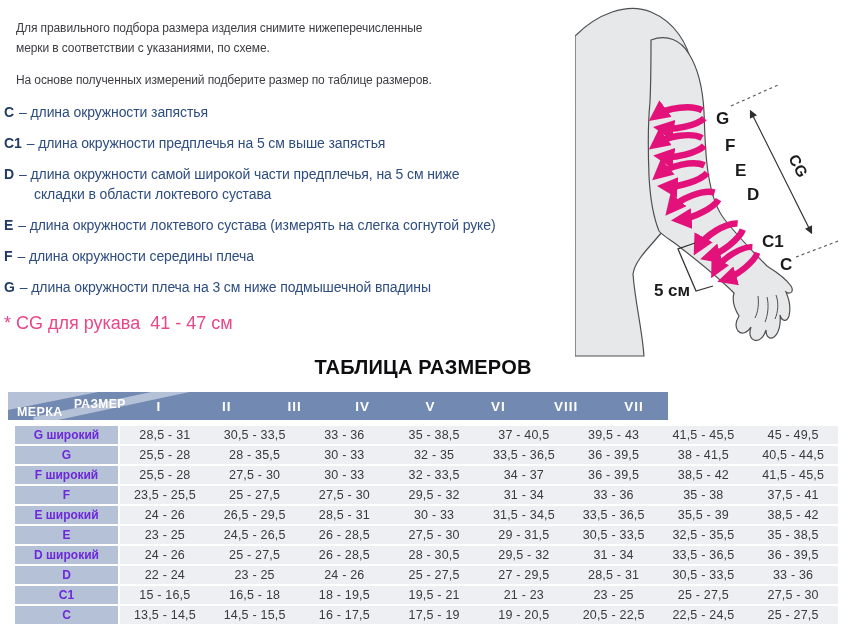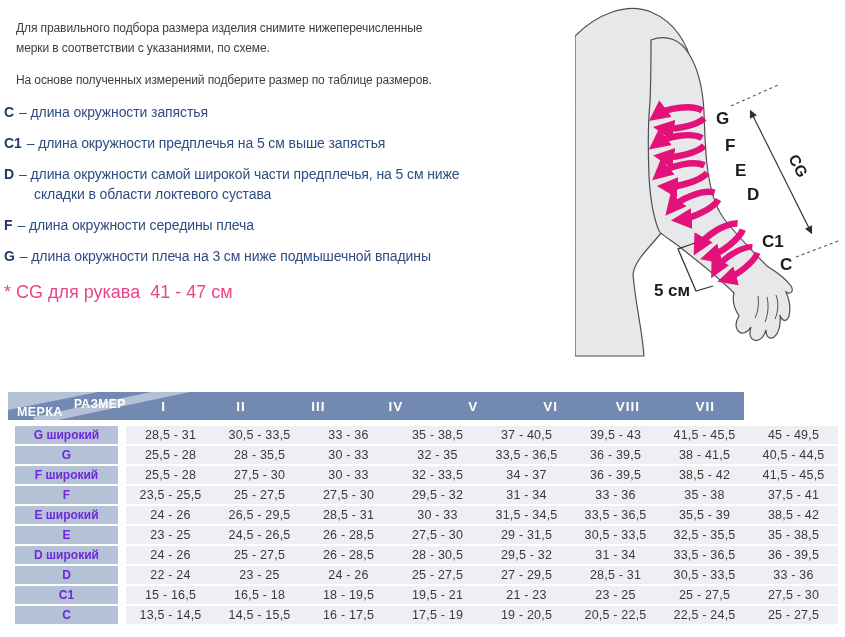--- a/index.html
+++ b/index.html
@@ -25,57 +25,58 @@
 .note{margin:16px 0 0;font-size:18px;color:var(--note-pink);white-space:pre-wrap}
 
 .diagram{position:absolute;left:575px;top:0}
 .dlbl{font-family:"Liberation Sans",sans-serif;font-size:17px;font-weight:bold;fill:#1b1b1b}
 .dlbl.small{font-size:15.5px}
 
 .table-title{position:absolute;left:8px;top:356px;width:830px;margin:0;text-align:center;
              font-size:20px;font-weight:bold;letter-spacing:0.2px;color:#0e0e10}
 
 .size-table{position:absolute;left:8px;top:392px;width:830px}
-.thead{position:relative;width:736px;height:28px;background:var(--header-blue);
+.thead{position:relative;width:660px;height:28px;background:var(--header-blue);
        overflow:hidden;display:flex}
 .corner{position:relative;width:117px;height:28px;flex:0 0 117px}
 .tri{position:absolute;left:0;top:0;width:90px;height:18px;background:var(--label-bg);
      clip-path:polygon(0 0,90px 0,0 18px)}
 .stripe{position:absolute;left:26px;top:25px;width:172px;height:8px;background:var(--label-bg);
         transform:rotate(-12deg);transform-origin:0 50%}
 .razmer{position:absolute;left:66px;top:5px;font-size:12px;font-weight:bold;color:#fff;
         letter-spacing:0.4px;white-space:nowrap}
 .merka{position:absolute;left:9px;top:13px;font-size:12.5px;font-weight:bold;color:#fff;
        letter-spacing:0.4px;white-space:nowrap}
 .colheads{flex:1;display:flex}
 .colhead{flex:1;display:flex;align-items:center;justify-content:center;color:#fff;
          font-weight:bold;font-size:13.5px;letter-spacing:1px}
 .tbody{margin-top:6px}
 .trow{display:flex;height:18px;margin-bottom:2px}
 .rlabel{width:103px;margin-left:7px;flex:0 0 103px;background:var(--label-bg);
         display:flex;align-items:center;justify-content:center;
         font-size:12px;font-weight:bold;color:#6d28d9;white-space:nowrap}
-.cells{flex:1;margin-left:8px;background:var(--row-bg);display:flex}
+.cells{flex:1;margin-left:2px;background:var(--row-bg);display:flex}
 .cell{flex:1;display:flex;align-items:center;justify-content:center;
       font-size:12.5px;color:#3a3a3a;letter-spacing:0.2px;white-space:nowrap}
 </style>
 </head>
 <body>
 
 <div class="page">
 
   <div class="text-block">
     <p class="intro">Для правильного подбора размера изделия снимите нижеперечисленные
 мерки в соответствии с указаниями, по схеме.</p>
     <p class="intro p2">На основе полученных измерений подберите размер по таблице размеров.</p>
     <div class="defs">
         <div class="def"><span class="term">C</span><span class="rest">– длина окружности запястья</span></div>
         <div class="def"><span class="term">C1</span><span class="rest">– длина окружности предплечья на 5 см выше запястья</span></div>
         <div class="def"><span class="term">D</span><span class="rest">– длина окружности самой широкой части предплечья, на 5 см ниже
 складки в области локтевого сустава</span></div>
+        <div class="def"><span class="term">E</span><span class="rest">– длина окружности локтевого сустава (измерять на слегка согнутой руке)</span></div>
         <div class="def"><span class="term">F</span><span class="rest">– длина окружности середины плеча</span></div>
         <div class="def"><span class="term">G</span><span class="rest">– длина окружности плеча на 3 см ниже подмышечной впадины</span></div>
       </div>
     <p class="note">* CG для рукава  41 - 47 см</p>
   </div>
 
   <svg class="diagram" width="270" height="360" viewBox="0 0 270 360">
     <defs>
       <marker id="mB" viewBox="0 0 10 10" refX="6" refY="5" markerWidth="3.2" markerHeight="3.2" orient="auto">
         <path d="M0,0 L10,5 L0,10 Z" style="fill:var(--accent-pink,#e2127a)"></path>
@@ -124,20 +125,21 @@
     <text class="dlbl" x="141" y="124">G</text>
     <text class="dlbl" x="150" y="151">F</text>
     <text class="dlbl" x="160" y="176">E</text>
     <text class="dlbl" x="172" y="200">D</text>
     <text class="dlbl" x="187" y="247">C1</text>
     <text class="dlbl" x="205" y="270">C</text>
     <text class="dlbl small" x="213" y="158" transform="rotate(62 213 158)">CG</text>
     <text class="dlbl" x="97" y="296" text-anchor="middle">5 см</text>
   </svg>
 
+  <h2 class="table-title">ТАБЛИЦА РАЗМЕРОВ</h2>
 
   <div class="size-table">
     <div class="thead">
       <div class="corner">
         <span class="tri"></span>
         <span class="stripe"></span>
         <span class="razmer">РАЗМЕР</span>
         <span class="merka">МЕРКА</span>
       </div>
       <div class="colheads">

